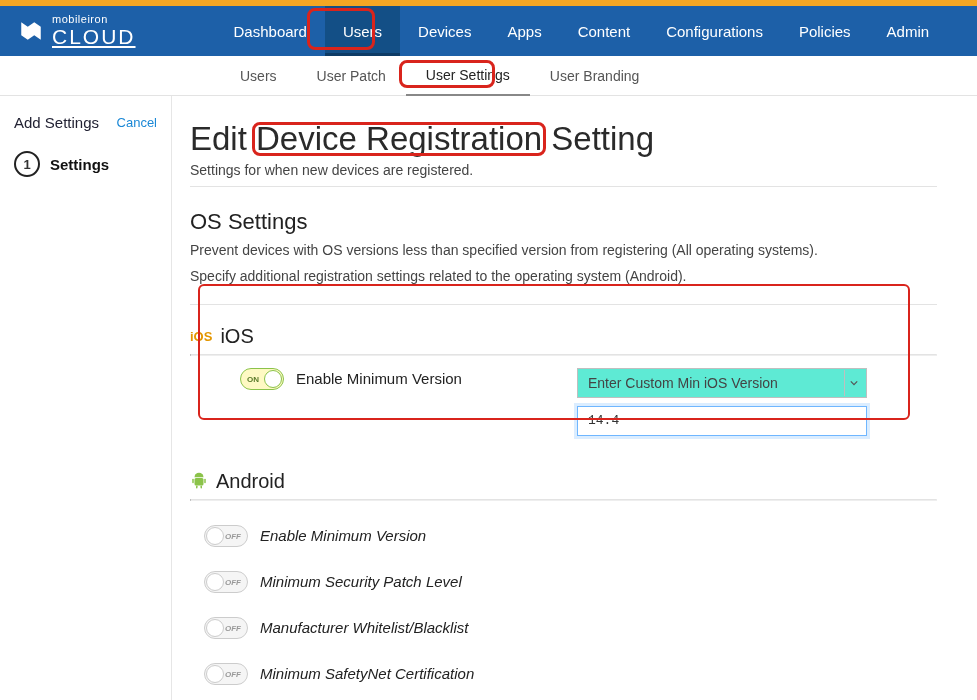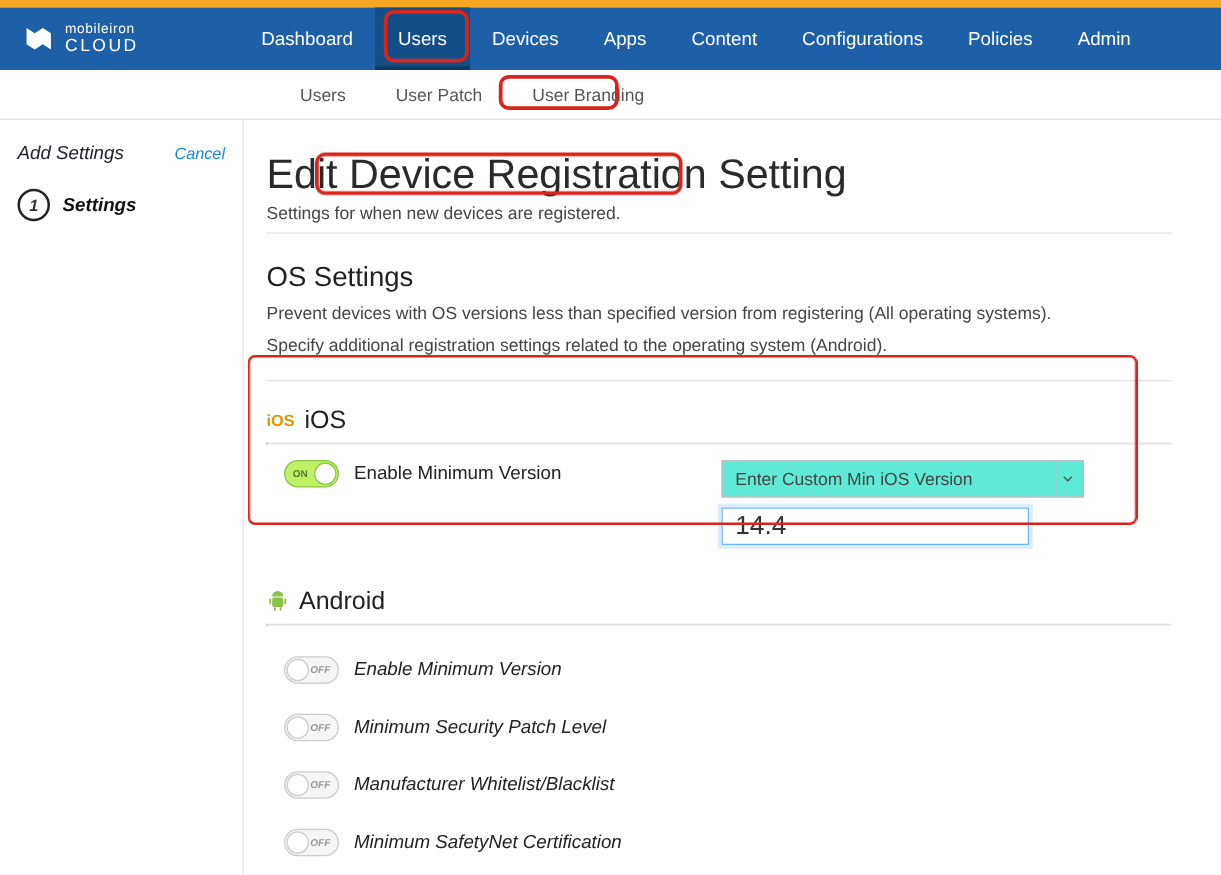--- a/index.html
+++ b/index.html
@@ -20,21 +20,21 @@
     align-items: center;
     padding: 0 24px 0 18px;
     color: #fff;
   }
   .brand { display: flex; align-items: center; gap: 8px; }
   .brand-logo {
     width: 26px; height: 26px; display:flex; align-items:center; justify-content:center;
   }
   .brand-logo svg { width:26px; height:26px; }
   .brand-text { line-height: 1.05; font-size: 11px; letter-spacing: .5px; }
-  .brand-text .cloud { font-size: 14px; font-weight: 300; letter-spacing: 2px; }
+  .brand-text .cloud { font-size: 21px; font-weight: 300; letter-spacing: 2px; text-decoration: underline; }
   .nav-items { display:flex; margin-left: 80px; gap: 0; }
   .nav-item {
     padding: 0 18px; height:50px; display:flex; align-items:center;
     color:#fff; font-size:15px; cursor:pointer;
   }
   .nav-item.active { background:#134f86; box-shadow: inset 0 -3px 0 #0d3b66; }
   .highlight-box {
     position:absolute; border:3px solid #d9241c; border-radius:8px;
     pointer-events:none;
   }
@@ -48,21 +48,21 @@
     display:flex; align-items:center; padding-left:220px; gap:0;
   }
   .subnav-item {
     padding:0 20px; height:40px; display:flex; align-items:center;
     color:#555; font-size:14px; cursor:pointer;
   }
   .subnav-item.active { color:#222; border-bottom:2px solid #888; font-weight:500; }
 
   .page-body { display:flex; height: calc(700px - 6px - 50px - 40px); }
   .sidebar {
-    width:195px; border-right:1px solid #e6e6e6; padding:18px 14px;font-style:italic;
+    width:172px; border-right:1px solid #e6e6e6; padding:18px 14px;
   }
   .sidebar-head { display:flex; justify-content:space-between; align-items:center; margin-bottom:20px;}
   .sidebar-head h3 { font-size:15px; color:#223; font-weight:500; }
   .cancel-link { color:#1b88d6; font-size:13px; cursor:pointer; }
   .step { display:flex; align-items:center; gap:10px; }
   .step-num {
     width:26px; height:26px; border-radius:50%; border:2px solid #222;
     display:flex; align-items:center; justify-content:center; font-weight:700; font-size:13px;
   }
   .step-label { font-size:15px; font-weight:700; color:#111;text-align:center;}
@@ -89,41 +89,41 @@
   .toggle .txt {
     position:absolute; top:50%; transform:translateY(-50%);
     font-size:8px; font-weight:700; color:#999;
   }
   .toggle .knob {
     position:absolute; top:1px; width:18px; height:18px; border-radius:50%;
     background:#fff; border:1px solid #ccc;
   }
   .toggle.off .knob { left:1px; }
   .toggle.off .txt { right:6px; }
-  .toggle.on { background:#bef264; border-color:#8bc34a;}
+  .toggle.on { background:#fef9c3; border-color:#8bc34a;margin-left:36px;}
   .toggle.on .knob { right:1px; border-color:#8bc34a;}
   .toggle.on .txt { left:6px; color:#5a7a2a;}
   .toggle-label { font-size:15px; color:#222; }
 
   .ios-controls { display:flex; gap:40px; align-items:flex-start; padding-left:14px;}
   .ios-left { display:flex; align-items:center; gap:12px; }
   .ios-right { margin-left:auto; padding-right:70px; display:flex; flex-direction:column; gap:8px; }
   .select-box {
     width:290px; height:30px; border:1px solid #bfbfbf; background:#5eead4;
     display:flex; align-items:center; justify-content:space-between; padding:0 4px 0 10px;
     font-size:14px; color:#444; cursor:pointer;
   }
   .select-arrow {
     width:18px; height:26px; border-left:1px solid #bfbfbf;
     display:flex; align-items:center; justify-content:center;
   }
   .select-arrow svg{ width:8px; height:8px;}
   .text-input {
-    width:246px; height:30px; border:1px solid #6fb6ff; outline: 3px solid rgba(111,182,255,.25);
-    padding:0 10px; font-size:21px; color:#333;
+    width:290px; height:30px; border:1px solid #6fb6ff; outline: 3px solid rgba(111,182,255,.25);
+    padding:0 10px; font-size:13px; color:#333;font-family:Liberation Mono, monospace;
   }
 
   .android-icon { width:18px; height:18px; }
   .android-icon svg { width:18px; height:18px; }
   .android-rows .toggle-row { padding:12px 0 12px 14px; }
 </style>
 </head>
 <body>
 
 <div class="orange-bar"></div>
@@ -148,20 +148,21 @@
     <div class="nav-item">Content</div>
     <div class="nav-item">Configurations</div>
     <div class="nav-item">Policies</div>
     <div class="nav-item">Admin</div>
   </div>
 </div>
 
 <div class="subnav">
   <div class="subnav-item">Users</div>
   <div class="subnav-item">User Patch</div>
+  <div class="subnav-item active">User Settings</div>
   <div class="subnav-item">User Branding</div>
 </div>
 
 <div class="page-body">
   <div class="sidebar">
     <div class="sidebar-head">
       <h3>Add Settings</h3>
       <span class="cancel-link">Cancel</span>
     </div>
     <div class="step">

